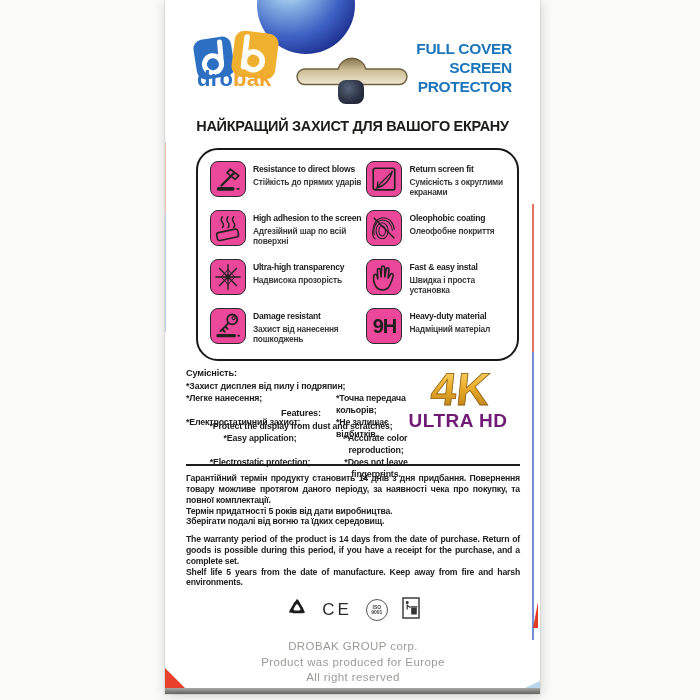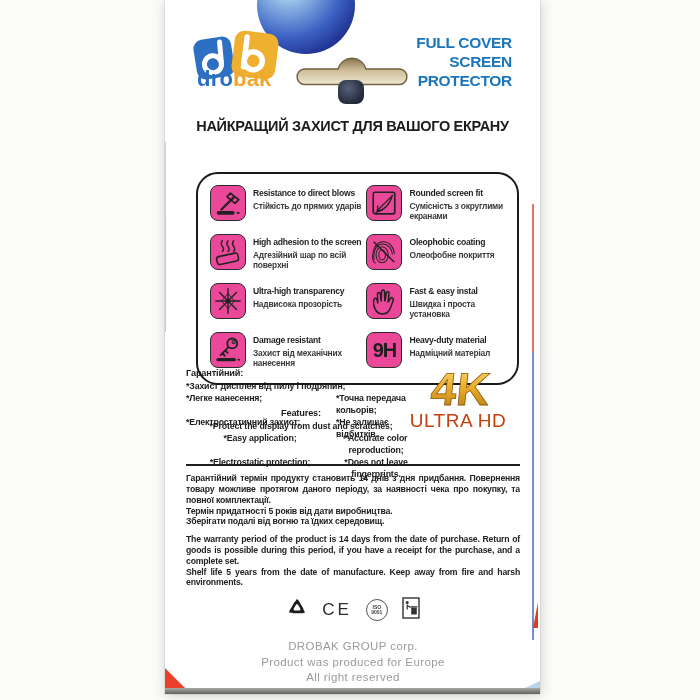--- a/index.html
+++ b/index.html
@@ -24,54 +24,54 @@
     position:absolute;left:173px;top:80px;width:26px;height:24px;border-radius:8px;
     background:radial-gradient(circle at 40% 35%, #57637a 0%, #2a3142 60%, #171c29 100%);
   }
   
   .logo{position:absolute;left:24px;top:24px;width:110px;}
   .logo-text{position:absolute;left:32px;top:66px;font-size:22px;font-weight:bold;letter-spacing:0.2px;}
   .logo-text .p1{color:#2d6fc2;}
   .logo-text .p2{color:#f0a62f;}
   
   .tagline{
-    position:absolute;right:28px;top:33px;text-align:right;
+    position:absolute;right:28px;top:39px;text-align:right;
     color:#1b75bb;font-weight:bold;font-size:15.5px;line-height:19px;letter-spacing:-0.3px;
   }
   
   .headline{
     position:absolute;left:0;right:0;top:118px;text-align:center;
     font-size:14.5px;font-weight:bold;letter-spacing:-0.3px;color:#1c1c1a;white-space:nowrap;
   }
   
   .fbox{
     position:absolute;left:31px;top:148px;width:323px;height:213px;
     border:2.5px solid #191919;border-radius:22px;box-sizing:border-box;
     display:grid;grid-template-columns:51% 49%;
-    padding:11px 8px 8px 12px;column-gap:4px;row-gap:6px;margin-top:24px;
+    padding:11px 8px 8px 12px;column-gap:4px;row-gap:6px;
   }
   .fitem{display:flex;gap:7px;align-items:flex-start;}
   .ficon{
     width:36px;height:36px;flex:none;border:1.7px solid #2b2b2b;border-radius:8px;
     display:flex;align-items:center;justify-content:center;box-sizing:border-box;background:#ec4899;
   }
   .ficon-9h{font-size:20px;font-weight:bold;color:#1e1e1e;letter-spacing:-1px;}
   .ftext{display:flex;flex-direction:column;padding-top:3px;}
   .fen{font-size:8.6px;font-weight:bold;color:#1f1f1f;letter-spacing:-0.25px;line-height:10.5px;}
   .fuk{font-size:8.4px;font-weight:bold;color:#3a3a3a;letter-spacing:-0.2px;line-height:10px;margin-top:2.5px;}
   
   .ulist{position:absolute;left:21px;width:230px;font-size:8.8px;color:#1c1c1c;font-weight:bold;letter-spacing:-0.15px;}
   .ulist.uk{top:368px;}
   .ulist.en{top:408px;text-align:center;}
   .ulist .ltitle{font-size:9.2px;margin-bottom:2px;}
   .ulist .lline{line-height:12px;font-weight:bold;}
   .lgrid{display:grid;grid-template-columns:148px auto;column-gap:2px;}
   
   .badge4k{position:absolute;left:228px;top:366px;width:130px;text-align:center;}
-  .ultrahd{font-size:19px;font-weight:normal;color:#c2410c;letter-spacing:0.5px;margin-top:-4px;}
+  .ultrahd{font-size:19px;font-weight:bold;color:#701a75;letter-spacing:0.5px;margin-top:-4px;}
   
   .lower{position:absolute;left:21px;width:334px;top:464px;}
   .divider{height:2.3px;background:#1d1d1d;margin-bottom:7px;}
   .para{font-size:8.7px;font-weight:bold;color:#222;line-height:10.8px;letter-spacing:-0.2px;text-align:justify;margin:0;}
   .para + .para{margin-top:0;}
   .pgroup{margin-bottom:7px;}
   .cert-row{display:flex;align-items:center;justify-content:center;gap:14px;margin-top:9px;height:26px;}
   .ce{font-size:17px;font-weight:normal;letter-spacing:3px;color:#2b2b2b;}
   .iso{
     width:22px;height:22px;border:1.4px solid #555;border-radius:50%;
@@ -163,21 +163,21 @@
     <div class="fitem">
       <span class="ficon">
         <svg width="30" height="30" viewBox="0 0 32 32">
           <rect x="4.5" y="4.5" width="23" height="23" rx="2" fill="none" stroke="#222" stroke-width="1.8"></rect>
           <path d="M25 7 C22.5 17.5 17 23.5 7 26" fill="none" stroke="#222" stroke-width="1.5"></path>
           <line x1="23.5" y1="9.5" x2="9.5" y2="23.5" stroke="#222" stroke-width="1.3"></line>
           <path d="M9.5 18.5 L8.8 24.2 L14.5 23.5" fill="none" stroke="#222" stroke-width="1.3"></path>
         </svg>
       </span>
       <span class="ftext">
-        <span class="fen">Rounded screen fit</span>
+        <span class="fen">Return screen fit</span>
         <span class="fuk">Сумісність з округлими екранами</span>
       </span>
     </div>
 
     <div class="fitem">
       <span class="ficon">
         <svg width="30" height="30" viewBox="0 0 32 32">
           <g stroke="#222" stroke-width="1.5" fill="none" stroke-linecap="round">
             <path d="M10 4 q-2.4 3 0 6 q2.4 3 0 5.5"></path>
             <path d="M16 4 q-2.4 3 0 6 q2.4 3 0 5.5"></path>
@@ -251,38 +251,38 @@
         <svg width="30" height="30" viewBox="0 0 32 32">
           <circle cx="20.5" cy="9" r="5.3" fill="none" stroke="#222" stroke-width="2"></circle>
           <circle cx="22" cy="7.5" r="1.7" fill="none" stroke="#222" stroke-width="1.2"></circle>
           <path d="M16.5 13 L8 21.5 M10 19.5 l2.6 2.6 M13 16.5 l2.6 2.6" stroke="#222" stroke-width="2" fill="none" stroke-linecap="round"></path>
           <rect x="3.5" y="24.5" width="21" height="3.6" rx="1.8" fill="#222"></rect>
           <rect x="26" y="25.3" width="3" height="2" rx="1" fill="#222"></rect>
         </svg>
       </span>
       <span class="ftext">
         <span class="fen">Damage resistant</span>
-        <span class="fuk">Захист від механічних нанесення</span>
+        <span class="fuk">Захист від нанесення пошкоджень</span>
       </span>
     </div>
 
     <div class="fitem">
       <span class="ficon ficon-9h">
         <span>9H</span>
       </span>
       <span class="ftext">
         <span class="fen">Heavy-duty material</span>
         <span class="fuk">Надміцний матеріал</span>
       </span>
     </div>
 
   </div>
 
   <div class="ulist uk">
-    <div class="ltitle">Гарантійний:</div>
+    <div class="ltitle">Сумісність:</div>
     <div class="lline">*Захист дисплея від пилу і подряпин;</div>
     <div class="lgrid">
       <div class="lline">*Легке нанесення;</div>
       <div class="lline">*Точна передача кольорів;</div>
       <div class="lline">*Електростатичний захист;</div>
       <div class="lline">*Не залишає відбитків.</div>
     </div>
   </div>
 
   <div class="badge4k">

